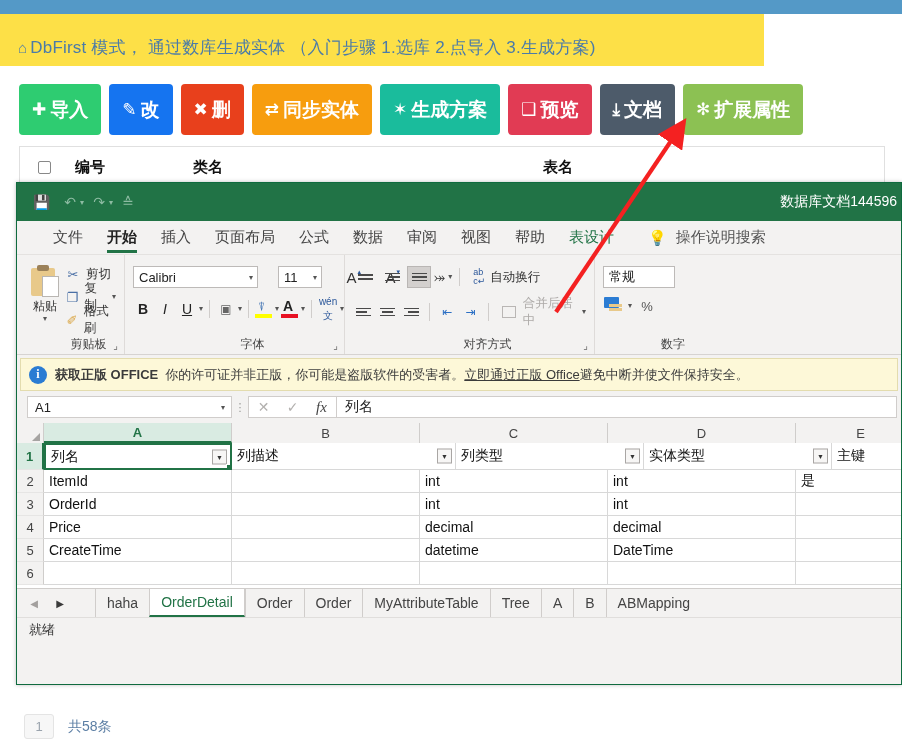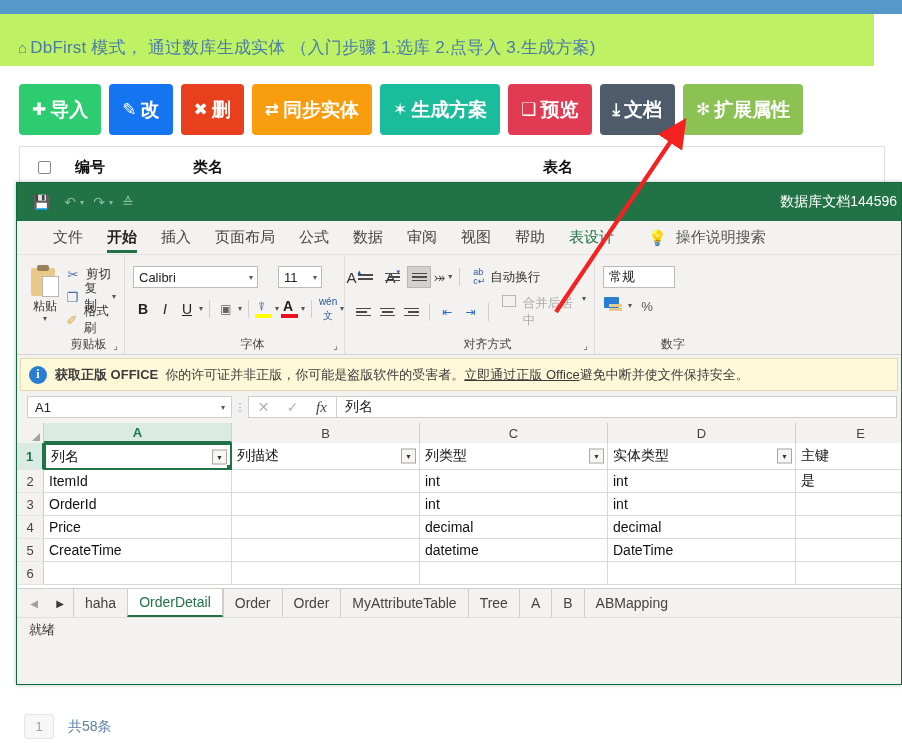--- a/index.html
+++ b/index.html
@@ -11,22 +11,22 @@
     background: #ffffff;
   }
   #root { position: relative; width: 902px; height: 743px; background:#fff; }
 
   
   .web-topbar {
     position:absolute; left:0; top:0; width:902px; height:14px;
     background:#5499c7;
   }
   .web-header {
-    position:absolute; left:0; top:14px; width:874px; height:52px;
-    background:#bef264;
+    position:absolute; left:0; top:14px; width:764px; height:52px;
+    background:#fde047;
   }
   .web-title {
     position:absolute; left:18px; top:22px;
     font-size:17px; color:#4b7ba8; letter-spacing:0.2px; white-space:nowrap;
   }
   .home-icon { display:inline-block; color:#4b7ba8; font-size:15px; margin-right:3px; }
 
   .btn-row {
     position:absolute; left:19px; top:84px;
     display:flex; gap:8px; align-items:flex-start;
@@ -190,21 +190,21 @@
   .abtn { width:24px; height:22px; display:flex; align-items:center; justify-content:center; cursor:pointer; }
   .abtn.sel { background:#d3d0ce; border:1px solid #b9b6b4; }
   .lines { display:flex; flex-direction:column; gap:2px; width:15px; }
   .lines i { display:block; height:1.6px; background:#4a4a4a; }
   .lines.l-r i:nth-child(2){ width:72%; align-self:flex-end;}
   .lines.l-l i:nth-child(2){ width:72%; }
   .lines.l-c i:nth-child(2){ width:72%; margin:0 auto;}
   .lines.full i { width:100%; }
   .wrapcmd { display:flex; align-items:center; gap:5px; font-size:12.5px; color:#333; cursor:pointer; margin-left:6px;}
   .abc { font-size:9px; color:#2b579a; line-height:9px; text-align:left; }
-  .mergecmd { display:flex; align-items:flex-start; gap:7px; font-size:12.5px; color:#adaaa8; cursor:default; margin-left:6px;}
+  .mergecmd { display:flex; align-items:center; gap:7px; font-size:12.5px; color:#adaaa8; cursor:default; margin-left:6px;}
   .mergebox { width:16px; height:12px; border:1px solid #b9b6b4; position:relative; }
   .orient { font-size:14px; color:#333; cursor:pointer; }
 
   
   .g-num { width:120px; border-right:none; }
   .numbox {
     width:72px; height:22px; background:#fff; border:1px solid #bdbab8;
     font-size:13px; color:#222; display:flex; align-items:center; padding-left:5px;
   }
   .num-row2 { display:flex; align-items:center; gap:3px; margin-top:7px; }
@@ -285,21 +285,21 @@
     background:#217346; border:1px solid #fff;
   }
 
   
   .xl-sheets {
     position:relative; height:29px; background:#f3f2f1; display:flex; align-items:stretch;
     border-top:1px solid #d0cdcb; padding-left:4px;
   }
   .navarrow { width:26px; display:flex; align-items:center; justify-content:center; font-size:10px; color:#a3a09e; cursor:pointer; }
   .navarrow.on { color:#3a3a3a; }
-  .sheet-list { display:flex; align-items:stretch; }
+  .sheet-list { display:flex; align-items:stretch;margin-left:22px; }
   .stab {
     display:flex; align-items:center; padding:0 11px; font-size:14px; color:#444;
     border-left:1px solid #d0cdcb; cursor:pointer; background:transparent;
   }
   .stab.active {
     background:#fff; color:#217346; font-weight:normal; border-bottom:2px solid #217346;
     border-left:1px solid #d0cdcb; border-right:1px solid #d0cdcb;
   }
 
   
@@ -606,21 +606,21 @@
         <div class="ch" style="width:188px">D</div>
         <div class="ch" style="width:130px">E</div>
       </div>
 
       <div class="grow" style="height:27px">
         <div class="rh sel">1</div>
         <div class="cell hdr active" style="width:188px">
             <span>列名</span>
             <span class="filter-arrow">▼</span>
           </div>
-        <div class="cell hdr" style="width:188px">
+        <div class="cell hdr" style="width:224px">
             <span>列描述</span>
             <span class="filter-arrow">▼</span>
           </div>
         <div class="cell hdr" style="width:188px">
             <span>列类型</span>
             <span class="filter-arrow">▼</span>
           </div>
         <div class="cell hdr" style="width:188px">
             <span>实体类型</span>
             <span class="filter-arrow">▼</span>

